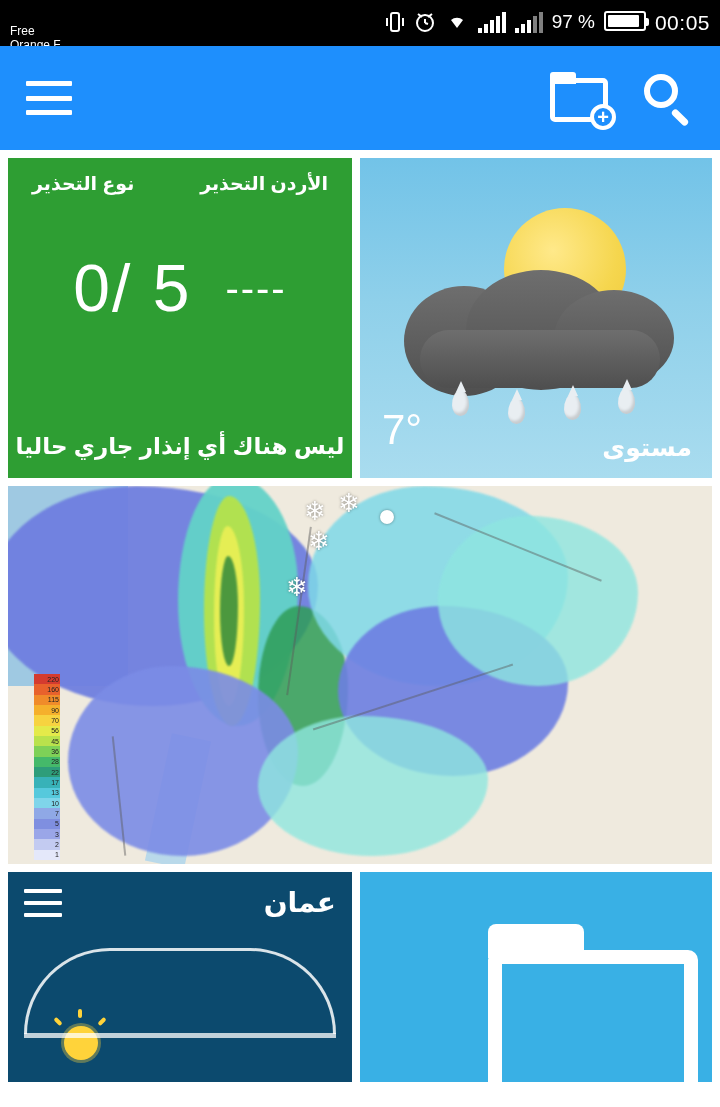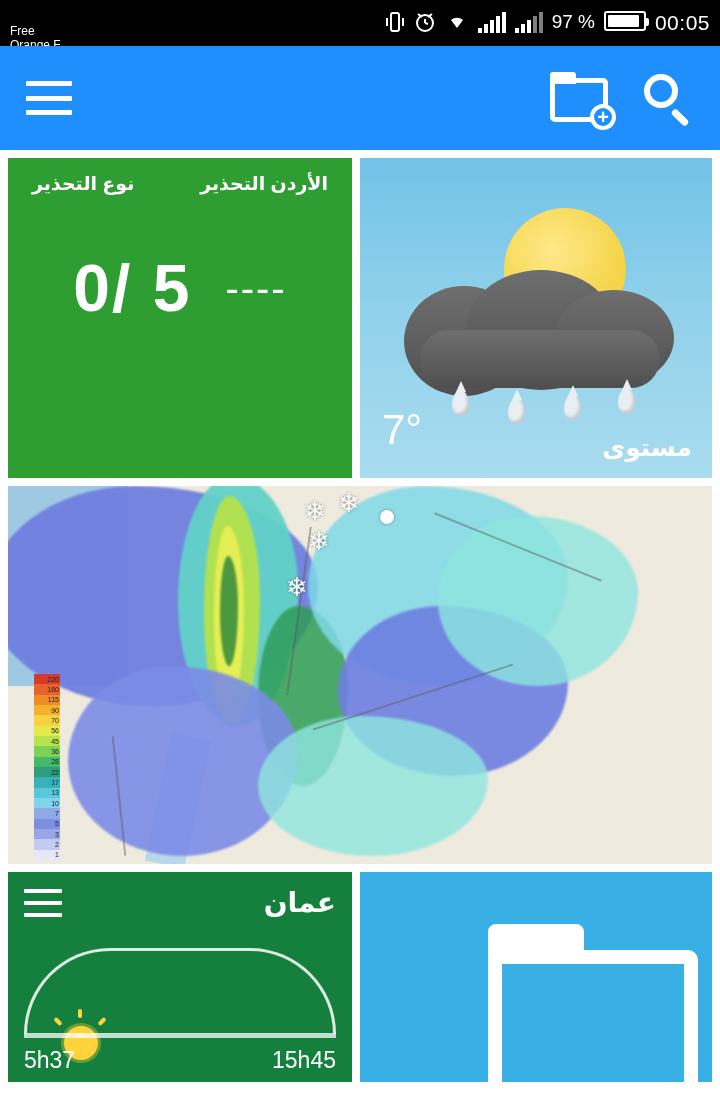--- a/index.html
+++ b/index.html
@@ -102,21 +102,21 @@
   .warn-card {
     width: 344px; height: 320px; background: #2e9e33; color: #fff;
     position: relative; direction: rtl; padding: 14px 18px;
   }
   .warn-head { display: flex; justify-content: space-between; font-size: 19px; font-weight: bold; padding: 0 6px; }
   .warn-big {
     position: absolute; left: 0; right: 0; top: 92px;
     display: flex; align-items: center; justify-content: center; gap: 34px;
     direction: ltr;
   }
-  .warn-ratio { font-size: 66px; font-weight: 700; letter-spacing: 2px; text-align: right; }
+  .warn-ratio { font-size: 66px; font-weight: 400; letter-spacing: 2px; text-align: right; }
   .warn-dash { font-size: 40px; letter-spacing: 2px; font-weight: 300; }
   .warn-foot {
     position: absolute; bottom: 18px; right: 0; left: 0; text-align: center;
     font-size: 23px; font-weight: bold;
   }
 
   
   .morning-card {
     width: 352px; height: 320px; position: relative; overflow: hidden;
     background: linear-gradient(180deg, #72c3e8 0%, #8fd0ea 45%, #a9dcef 100%);
@@ -194,21 +194,21 @@
     font-size: 25px; font-weight: bold; padding: 0 14px;
   }
   .map-dot {
     position: absolute; width: 14px; height: 14px; border-radius: 50%;
     background: #fff; box-shadow: 0 0 3px rgba(0,0,0,.4);
   }
 
   
   .row3 { display: flex; gap: 8px; padding: 8px 8px 0 8px; }
   .sun-card {
-    width: 344px; height: 210px; background: #15803d; color: #fff;
+    width: 344px; height: 210px; background: #0c4a6e; color: #fff;
     position: relative; direction: rtl; padding: 14px 16px;
   }
   .sun-card .menu { width: 38px; height: 28px; display: flex; flex-direction: column; justify-content: space-between; }
   .sun-card .menu span { display: block; height: 4px; background: #fff; border-radius: 1px; }
   .sun-card-head { display: flex; align-items: center; justify-content: space-between; }
   .city { font-size: 28px; font-weight: bold; }
   .arc-wrap { position: absolute; left: 16px; right: 16px; bottom: 48px; height: 96px; }
   .arc {
     position: absolute; left: 0; right: 0; bottom: 0; height: 86px;
     border: 3px solid rgba(255,255,255,.85);
@@ -319,20 +319,21 @@
 
     <div class="warn-card">
       <div class="warn-head">
         <span>الأردن التحذير</span>
         <span>نوع التحذير</span>
       </div>
       <div class="warn-big">
         <span class="warn-ratio">0/ 5</span>
         <span class="warn-dash">----</span>
       </div>
+      <div class="warn-foot">ليس هناك أي إنذار جاري حاليا</div>
     </div>
 
     <div class="morning-card">
       <div class="sun"></div>
       <div class="cloud">
         <span class="p p1"></span>
           <span class="p p2"></span>
           <span class="p p3"></span>
           <span class="p p4"></span>
       </div>
@@ -410,24 +411,20 @@
           </span>
       </div>
       <div class="arc-wrap">
         <div class="arc"></div>
       </div>
       <div class="sun-small"></div>
       <span class="sun-ray" style="left:70px; bottom:64px;"></span>
       <span class="sun-ray" style="left:48px; bottom:56px; transform:rotate(-45deg);"></span>
       <span class="sun-ray" style="left:92px; bottom:56px; transform:rotate(45deg);"></span>
       <div class="sun-baseline"></div>
-      <div class="sun-times">
-        <span>5h37</span>
-        <span>15h45</span>
-      </div>
     </div>
 
     <div class="folder-card">
       <div class="big-folder">
         <span class="tb"></span>
           <span class="bd"></span>
       </div>
     </div>
   </div>
 </div>

